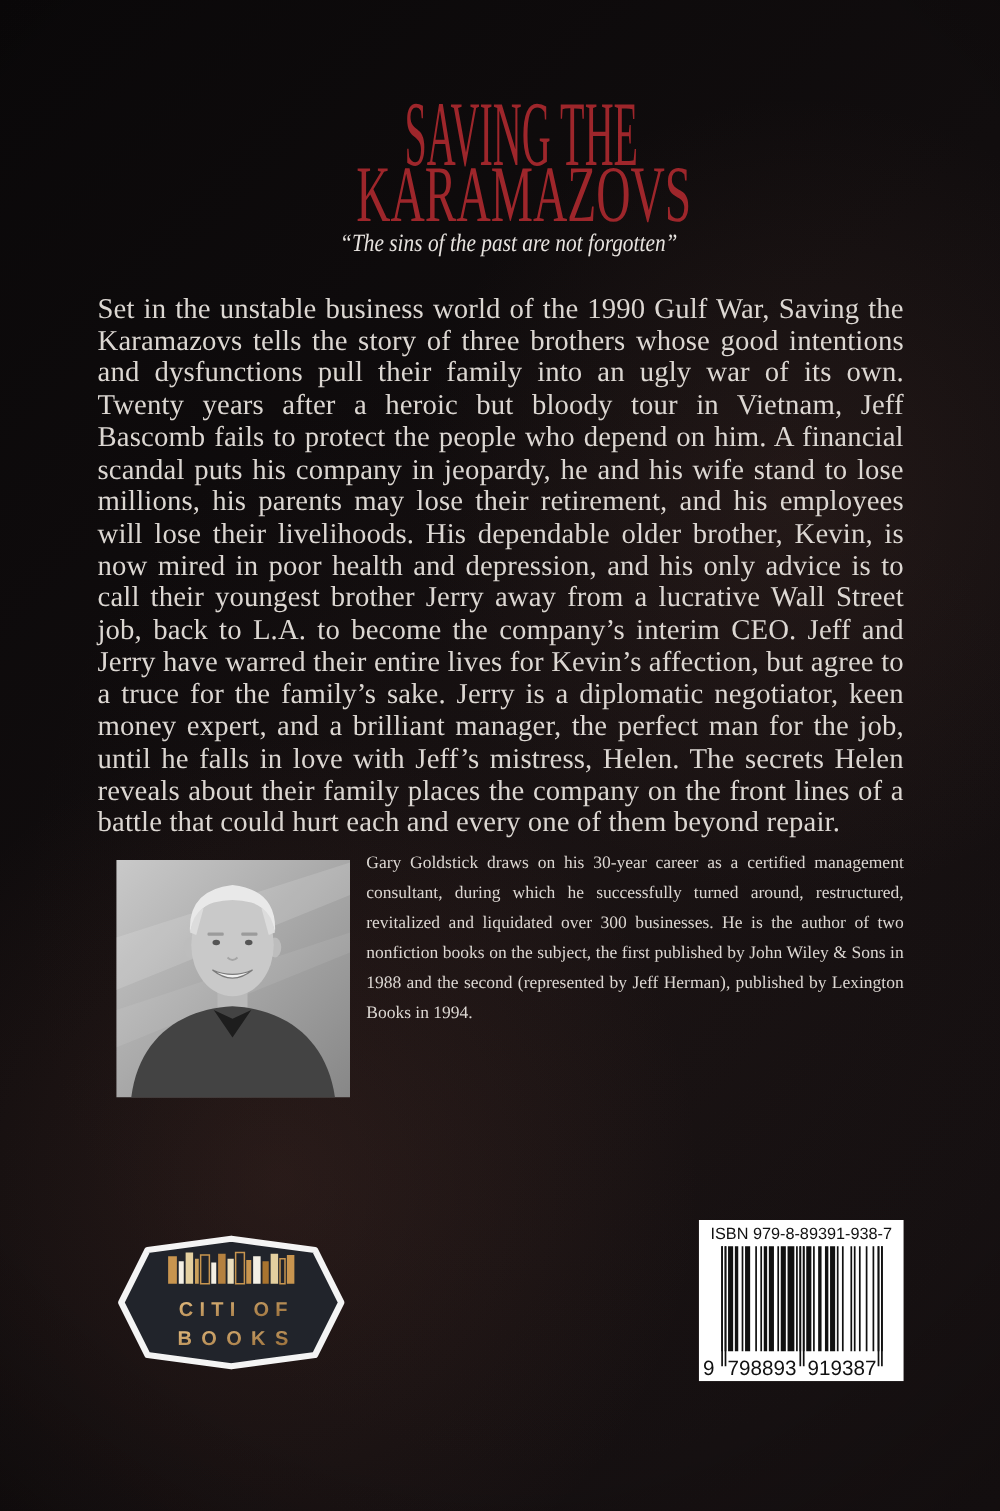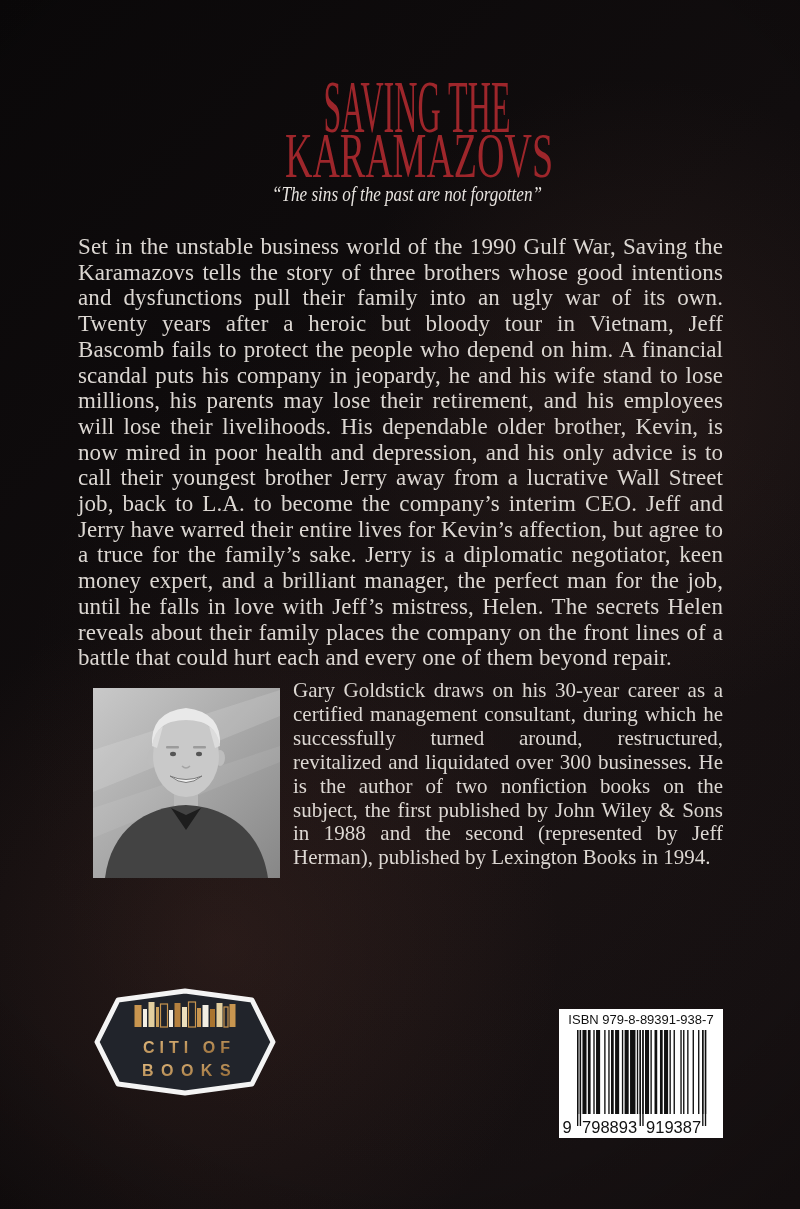--- a/index.html
+++ b/index.html
@@ -16,29 +16,29 @@
       linear-gradient(135deg,#0a0809 0%,#110d0e 45%,#171112 100%);
   }
   .title-svg{position:absolute;left:0;top:0;}
   .synopsis{
     position:absolute;left:78px;top:234px;width:645px;margin:0;
     font-size:23px;line-height:25.7px;color:#dcd7d2;
     text-align:justify;letter-spacing:0.1px;
   }
   .bio{
     position:absolute;left:293px;top:679px;width:430px;margin:0;
-    font-size:21px;line-height:23.9px;color:#dcd7d2;
+    font-size:14px;line-height:23.9px;color:#dcd7d2;
     text-align:justify;
   }
   .author-photo{
     position:absolute;left:93px;top:688px;width:187px;height:190px;
     filter:grayscale(1);
   }
   .publisher-logo{position:absolute;left:94px;top:986px;width:182px;height:112px;font-weight:bold;}
-  .barcode-box{position:absolute;left:559px;top:1009px;width:164px;height:129px;text-align:right;}
+  .barcode-box{position:absolute;left:559px;top:976px;width:164px;height:129px;text-align:right;}
 </style>
 </head>
 <body>
 
 <div class="page">
 
   <svg class="title-svg" width="800" height="215" viewBox="0 0 800 215">
     <text x="417" y="132" text-anchor="middle" textLength="187" lengthAdjust="spacingAndGlyphs" font-family="Liberation Serif, serif" font-size="74" fill="#9e262b">SAVING THE</text>
     <text x="419" y="177" text-anchor="middle" textLength="268" lengthAdjust="spacingAndGlyphs" font-family="Liberation Serif, serif" font-size="64" fill="#9e262b">KARAMAZOVS</text>
     <text x="407" y="201" text-anchor="middle" textLength="270" lengthAdjust="spacingAndGlyphs" font-family="Liberation Serif, serif" font-size="20" font-style="italic" fill="#e7e3df">“The sins of the past are not forgotten”</text>

